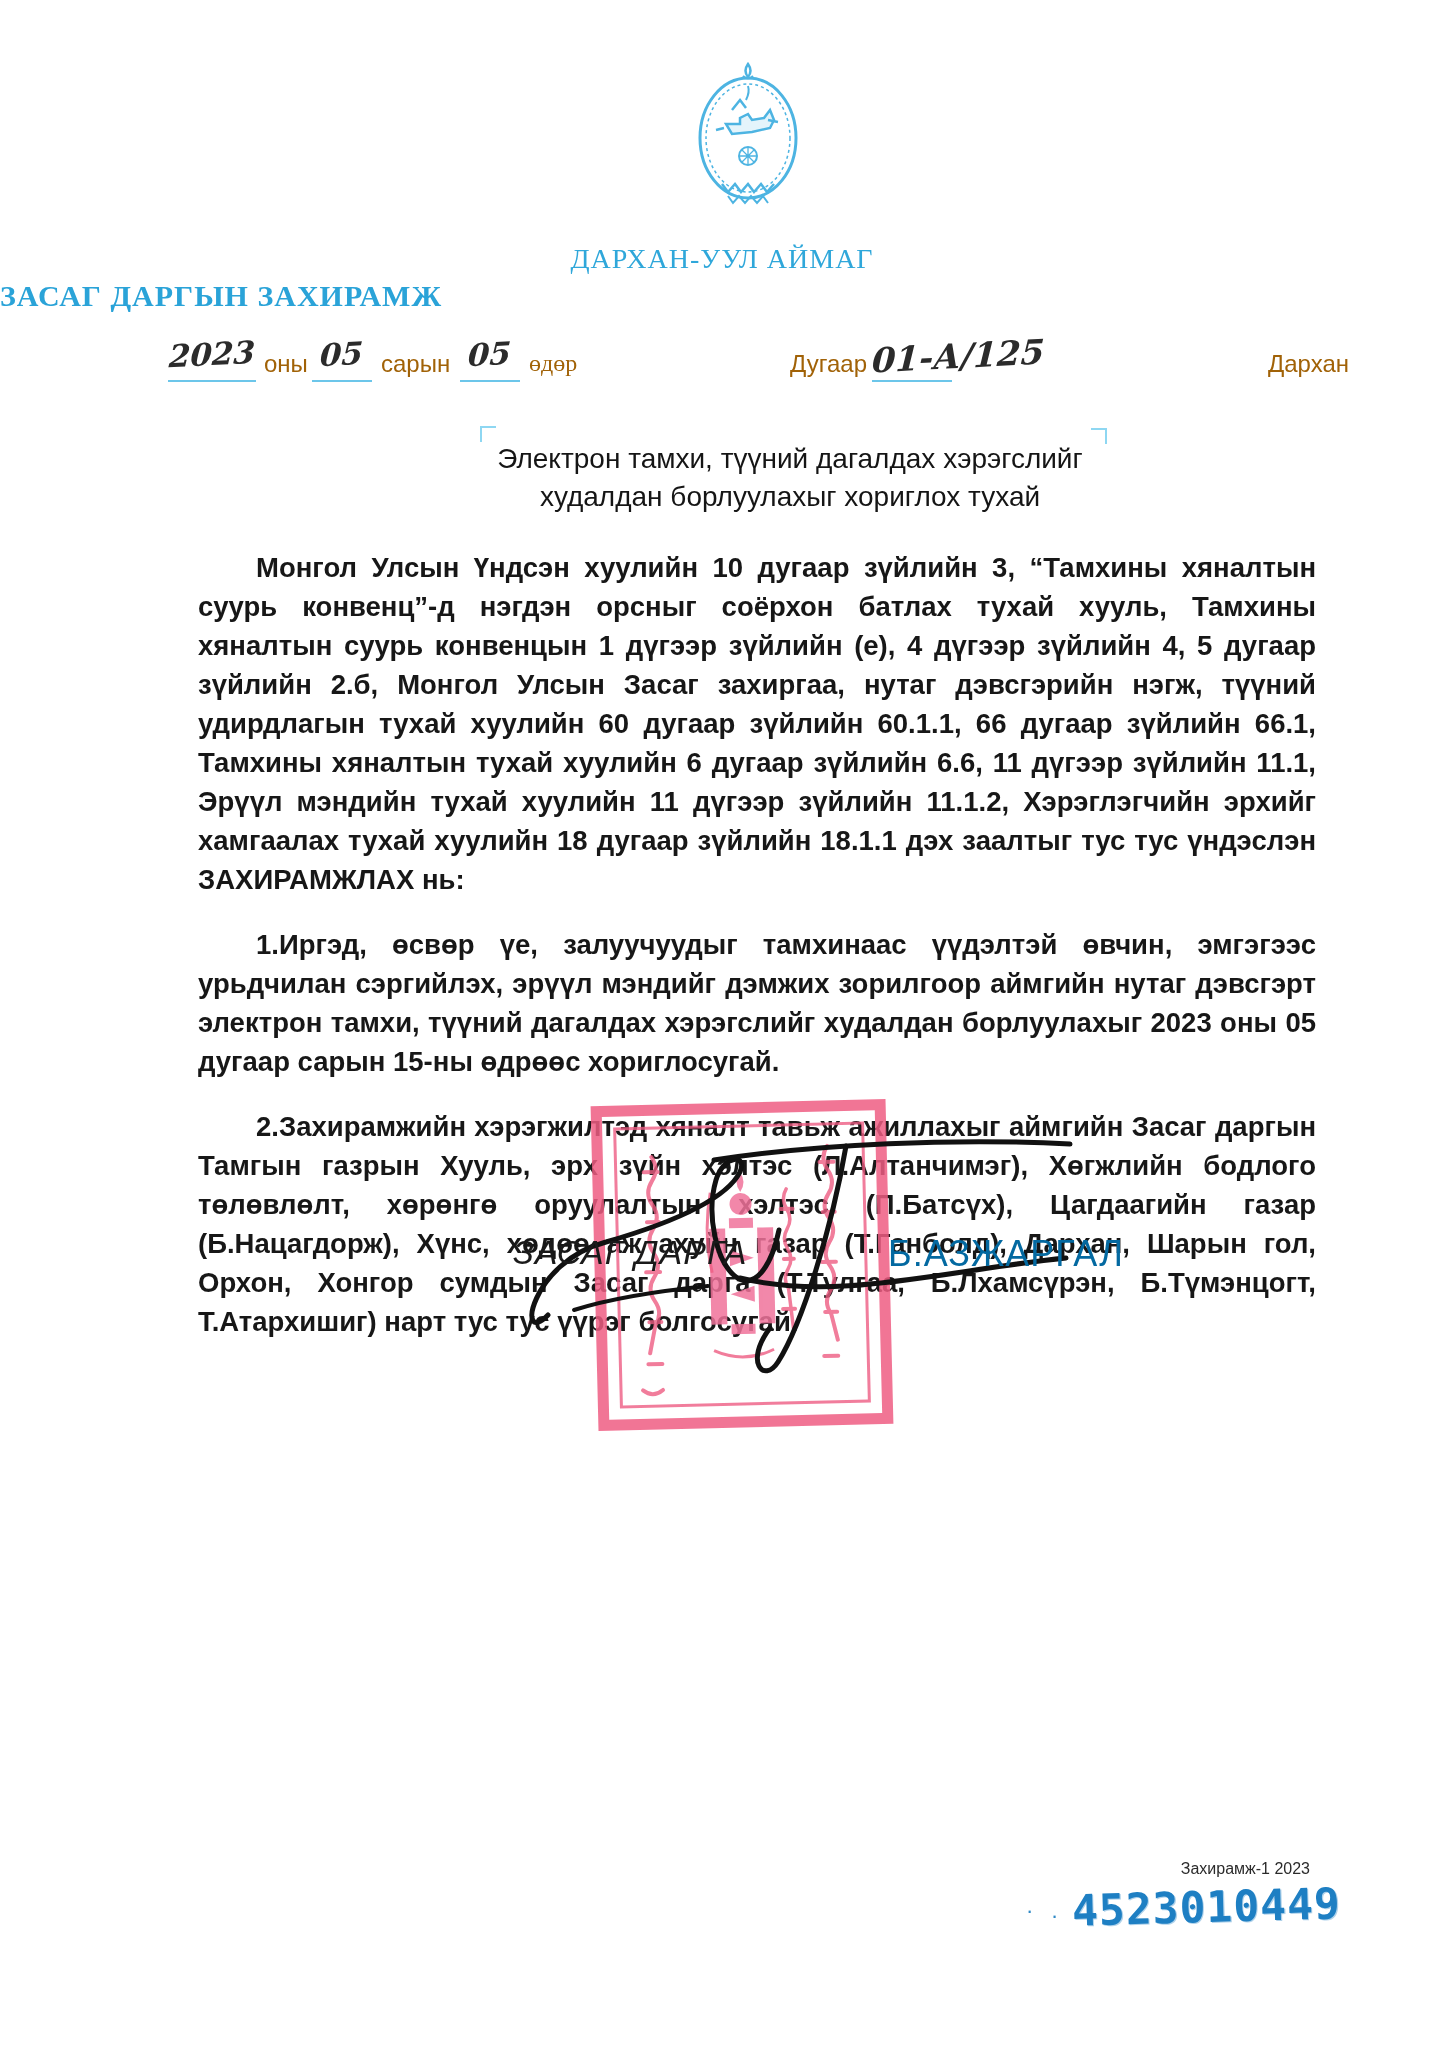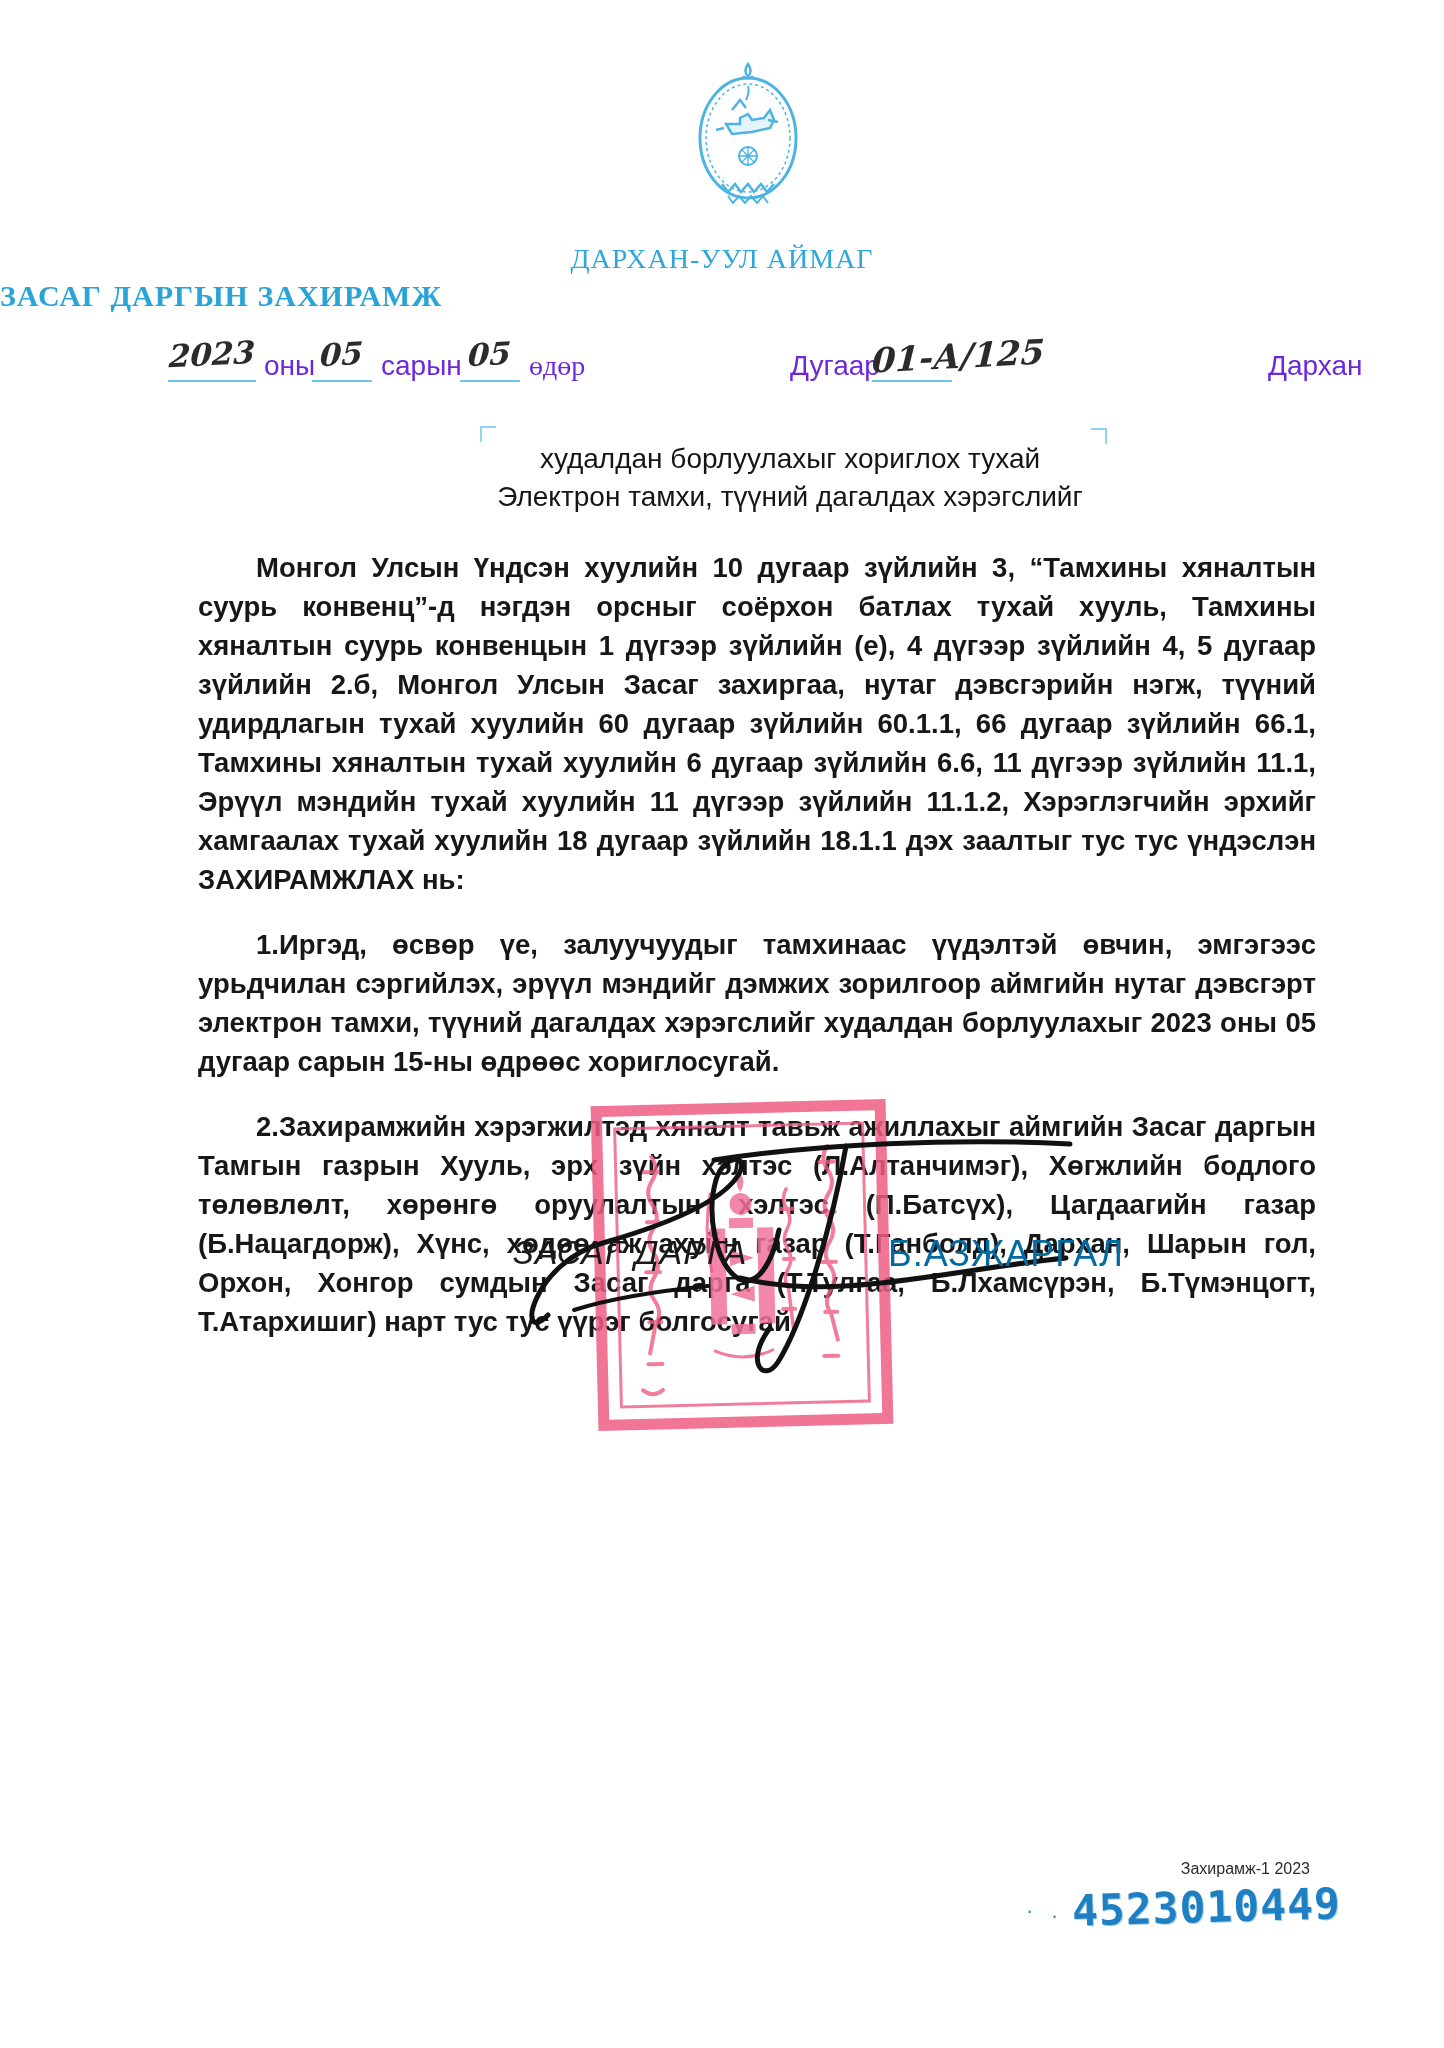--- a/index.html
+++ b/index.html
@@ -24,21 +24,21 @@
   .doc-type{
     position:absolute;left:0;top:279px;width:1444px;
     font-family:"Liberation Serif", serif;
     font-size:30px;font-weight:bold;letter-spacing:1px;
     color:#2aa3d8;
   }
   
   .date-row{position:absolute;left:0;top:336px;width:1444px;height:52px;}
   .cyan-label{
     position:absolute;top:14px;
-    font-size:28px;color:#6d28d9;
+    font-size:24px;color:#a16207;
   }
   .hw-field{
     position:absolute;top:0;height:44px;
     border-bottom:2px solid #6cc6ea;
     text-align:center;
   }
   .hw{
     display:inline-block;
     font-family:"DejaVu Serif", serif;
     font-style:italic;font-weight:600;
@@ -143,22 +143,22 @@
     <span class="hw-field" style="left:872px;width:80px;overflow:visible;">
       <span class="hw big">01-А/125</span>
     </span>
 
     <span class="cyan-label" style="left:1268px;">Дархан</span>
   </div>
 
   <div class="title-block">
     <span class="corner tl"></span>
     <span class="corner tr"></span>
+    <div class="title-line">Электрон тамхи, түүний дагалдах хэрэгслийг</div>
     <div class="title-line">худалдан борлуулахыг хориглох тухай</div>
-    <div class="title-line">Электрон тамхи, түүний дагалдах хэрэгслийг</div>
   </div>
 
   <div class="body-text">
     <p>Монгол Улсын Үндсэн хуулийн 10 дугаар зүйлийн 3, “Тамхины хяналтын суурь конвенц”-д нэгдэн орсныг соёрхон батлах тухай хууль, Тамхины хяналтын суурь конвенцын 1 дүгээр зүйлийн (е), 4 дүгээр зүйлийн 4, 5 дугаар зүйлийн 2.б, Монгол Улсын Засаг захиргаа, нутаг дэвсгэрийн нэгж, түүний удирдлагын тухай хуулийн 60 дугаар зүйлийн 60.1.1, 66 дугаар зүйлийн 66.1, Тамхины хяналтын тухай хуулийн 6 дугаар зүйлийн 6.6, 11 дүгээр зүйлийн 11.1, Эрүүл мэндийн тухай хуулийн 11 дүгээр зүйлийн 11.1.2, Хэрэглэгчийн эрхийг хамгаалах тухай хуулийн 18 дугаар зүйлийн 18.1.1 дэх заалтыг тус тус үндэслэн ЗАХИРАМЖЛАХ нь:</p>
     <p>1.Иргэд, өсвөр үе, залуучуудыг тамхинаас үүдэлтэй өвчин, эмгэгээс урьдчилан сэргийлэх, эрүүл мэндийг дэмжих зорилгоор аймгийн нутаг дэвсгэрт электрон тамхи, түүний дагалдах хэрэгслийг худалдан борлуулахыг 2023 оны 05 дугаар сарын 15-ны өдрөөс хориглосугай.</p>
     <p>2.Захирамжийн хэрэгжилтэд хяналт тавьж ажиллахыг аймгийн Засаг даргын Тамгын газрын Хууль, эрх зүйн хэлтэс (Л.Алтанчимэг), Хөгжлийн бодлого төлөвлөлт, хөрөнгө оруулалтын хэлтэс (П.Батсүх), Цагдаагийн газар (Б.Нацагдорж), Хүнс, хөдөө аж ахуйн газар (Т.Ганболд), Дархан, Шарын гол, Орхон, Хонгор сумдын Засаг дарга (Т.Тулгаа, Б.Лхамсүрэн, Б.Түмэнцогт, Т.Атархишиг) нарт тус тус үүрэг болгосугай.</p>
   </div>
 
   <svg class="stamp" viewBox="0 0 300 330" xmlns="http://www.w3.org/2000/svg" fill="none">
     <g stroke="#ee5d83">

